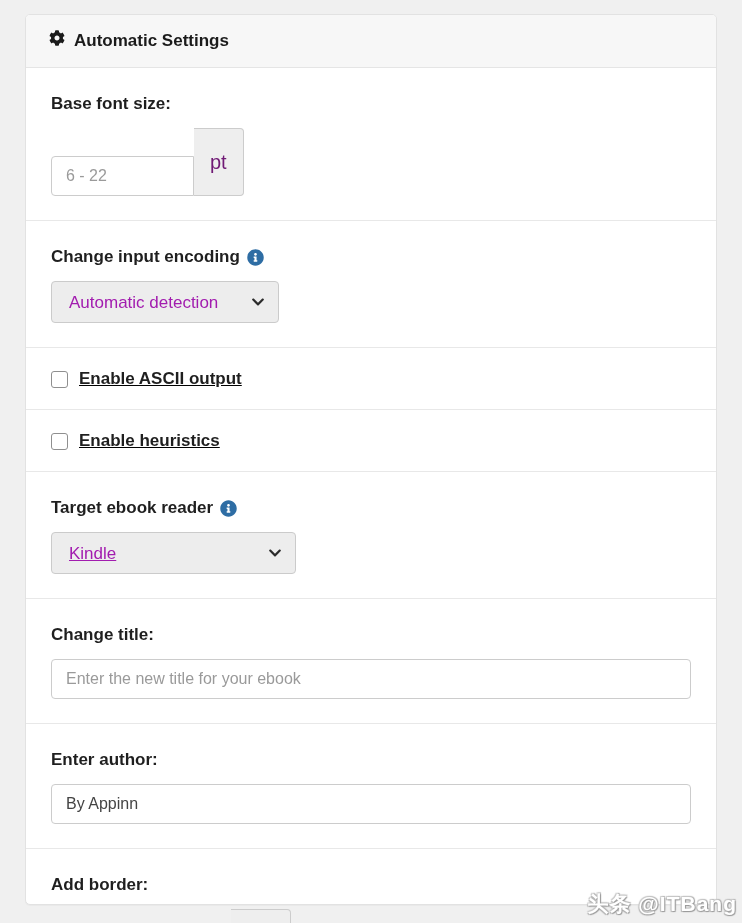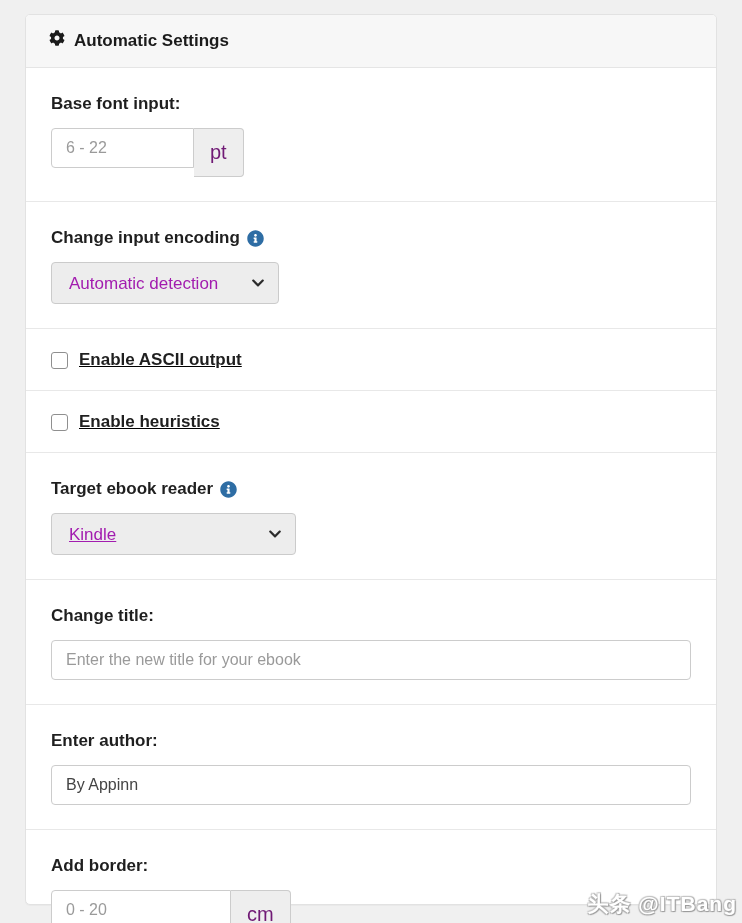--- a/index.html
+++ b/index.html
@@ -57,21 +57,21 @@
     border: 1px solid #cccccc;
     border-radius: 4px;
     background: #fff;
     font-family: "Liberation Sans", "DejaVu Sans", sans-serif;
     font-size: 16px;
     color: #444;
     padding: 0 14px;
     outline: none;
   }
   .txt-input::placeholder { color: #9a9a9a; opacity: 1; }
-  .input-group .txt-input { border-radius: 4px 0 0 4px; }
+  .input-group .txt-input { border-radius: 4px 0 0 4px; margin-top: 28px; }
   .addon {
     display: flex;
     align-items: center;
     padding: 12px 16px;
     background: #eeeeee;
     border: 1px solid #cccccc;
     border-left: none;
     border-radius: 0 4px 4px 0;
     font-size: 20px;
     color: #701a75;
@@ -146,21 +146,21 @@
   <div class="card-header">
     <span>
       <svg class="gear-svg" viewBox="0 0 512 512">
           <path d="M487.4 315.7l-42.6-24.6c4.3-23.2 4.3-47 0-70.2l42.6-24.6c4.9-2.8 7.1-8.6 5.5-14-11.1-35.6-30-67.8-54.7-94.6-3.8-4.1-10-5.1-14.8-2.3L380.8 110c-17.9-15.4-38.5-27.3-60.8-35.1V25.8c0-5.6-3.9-10.5-9.4-11.7-36.7-8.2-74.3-7.8-109.2 0-5.5 1.2-9.4 6.1-9.4 11.7V75c-22.2 7.9-42.8 19.8-60.8 35.1L88.7 85.5c-4.9-2.8-11-1.9-14.8 2.3-24.7 26.7-43.6 58.9-54.7 94.6-1.7 5.4.6 11.2 5.5 14L67.3 221c-4.3 23.2-4.3 47 0 70.2l-42.6 24.6c-4.9 2.8-7.1 8.6-5.5 14 11.1 35.6 30 67.8 54.7 94.6 3.8 4.1 10 5.1 14.8 2.3l42.6-24.6c17.9 15.4 38.5 27.3 60.8 35.1v49.2c0 5.6 3.9 10.5 9.4 11.7 36.7 8.2 74.3 7.8 109.2 0 5.5-1.2 9.4-6.1 9.4-11.7v-49.2c22.2-7.9 42.8-19.8 60.8-35.1l42.6 24.6c4.9 2.8 11 1.9 14.8-2.3 24.7-26.7 43.6-58.9 54.7-94.6 1.5-5.5-.7-11.3-5.6-14.1zM256 336c-44.1 0-80-35.9-80-80s35.9-80 80-80 80 35.9 80 80-35.9 80-80 80z"></path>
         </svg>
     </span>
     <span>Automatic Settings</span>
   </div>
 
   <div class="section">
-    <div class="field-label">Base font input:</div>
+    <div class="field-label">Base font size:</div>
     <div class="input-group">
       <input type="text" class="txt-input" style="width: 143px;" placeholder="6 - 22">
       <span class="addon">pt</span>
     </div>
   </div>
 
   <div class="section">
     <div class="field-label">
       <span>Change input encoding</span>
       <span>

